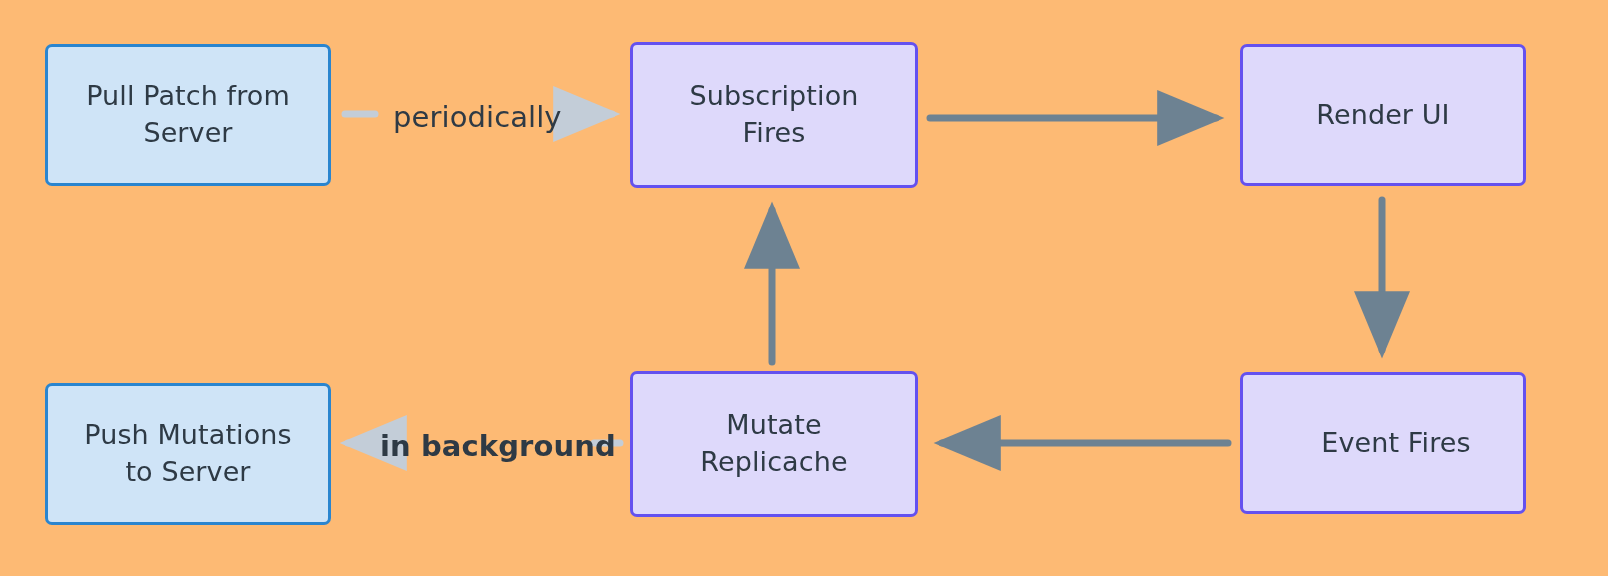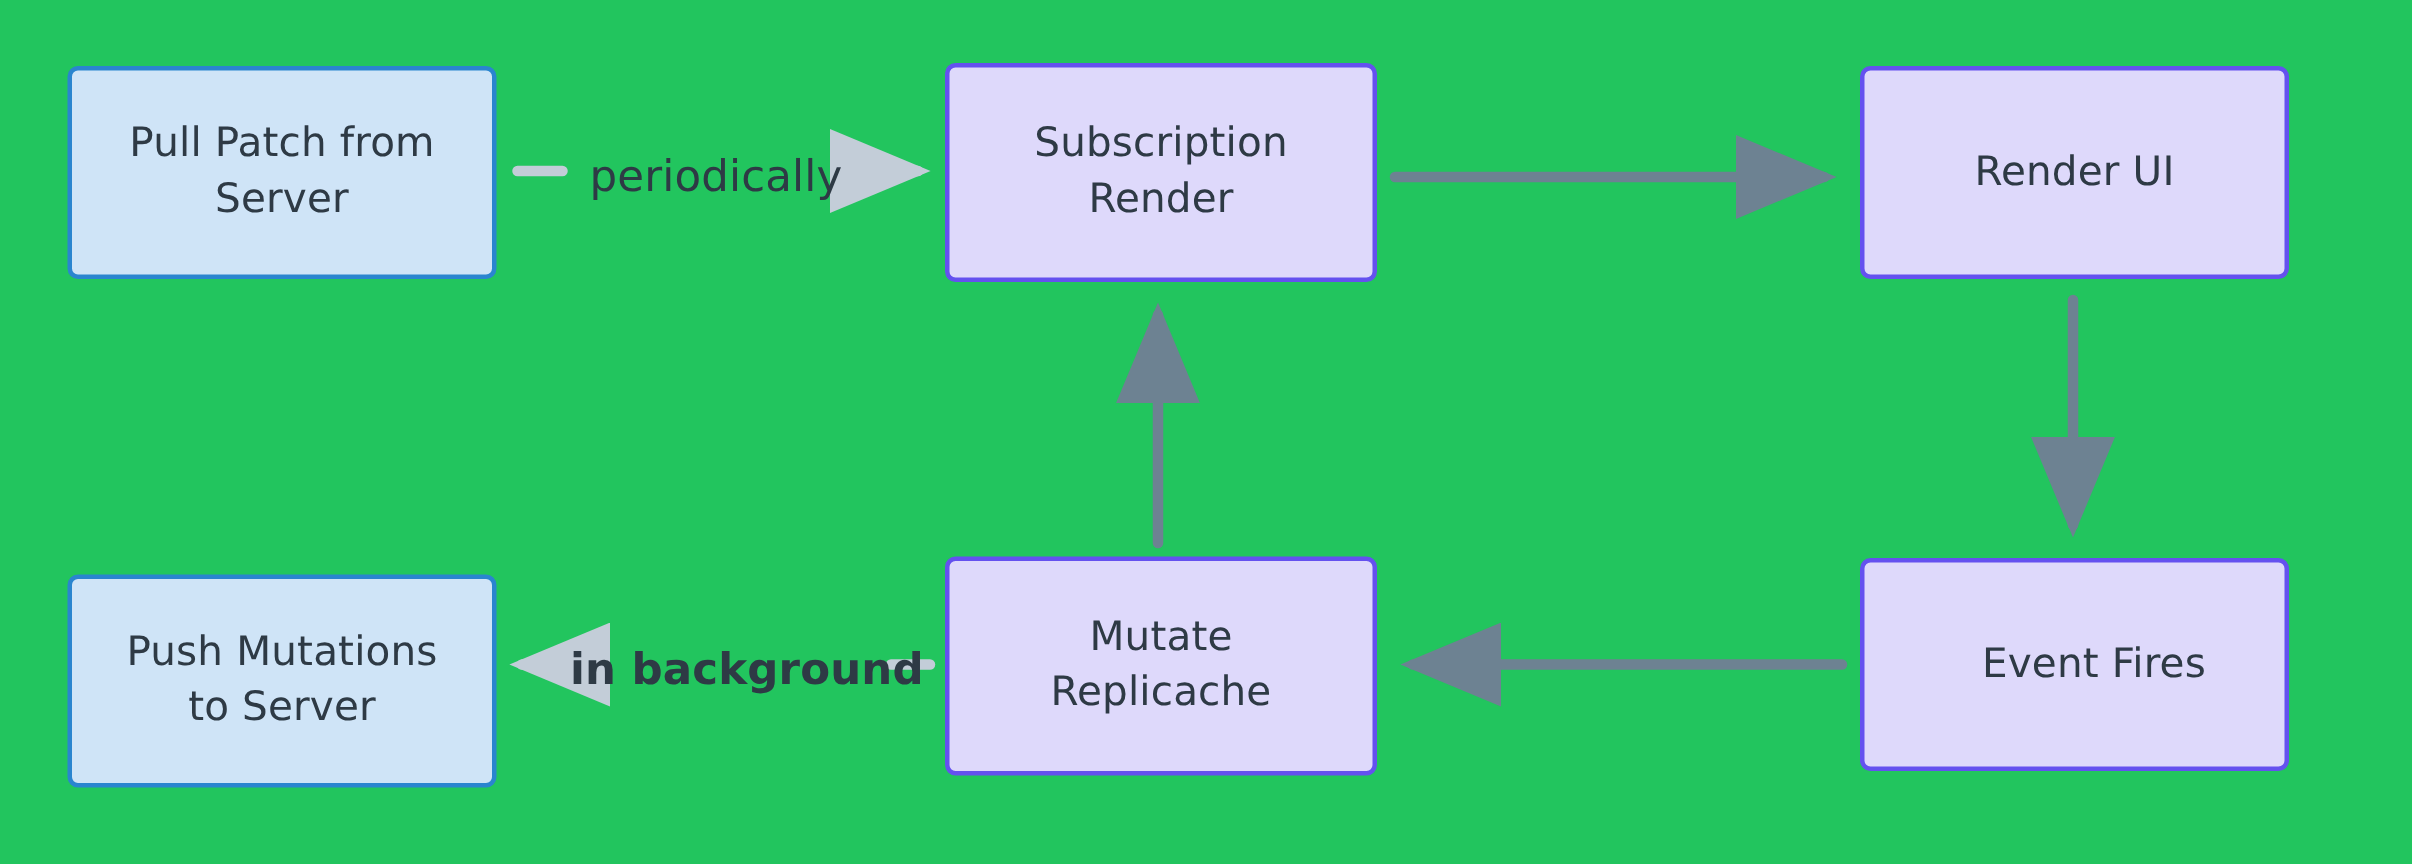--- a/index.html
+++ b/index.html
@@ -11,21 +11,21 @@
     width: 1608px;
     height: 576px;
     background: #eef1f5;
     font-family: "DejaVu Sans", "Liberation Sans", sans-serif;
     overflow: hidden;
   }
   #diagram-root {
     position: relative;
     width: 1608px;
     height: 576px;
-    background: #22c55e;
+    background: #fdba74;
   }
   svg#edge-layer {
     position: absolute;
     left: 0;
     top: 0;
     width: 1608px;
     height: 576px;
     pointer-events: none;
   }
   .node {
@@ -109,21 +109,21 @@
     </g>
   </svg>
 
   <div class="node node-blue" style="left:45px; top:44px; width:286px; height:142px;">
     <span class="node-label">Pull Patch from
 Server</span>
   </div>
 
   <div class="node node-purple" style="left:630px; top:42px; width:288px; height:146px;">
     <span class="node-label">Subscription
-Render</span>
+Fires</span>
   </div>
 
   <div class="node node-purple" style="left:1240px; top:44px; width:286px; height:142px;">
     <span class="node-label">Render UI</span>
   </div>
 
   <div class="node node-blue" style="left:45px; top:372px; width:286px; height:142px;margin-top:11px;">
     <span class="node-label">Push Mutations
 to Server</span>
   </div>

